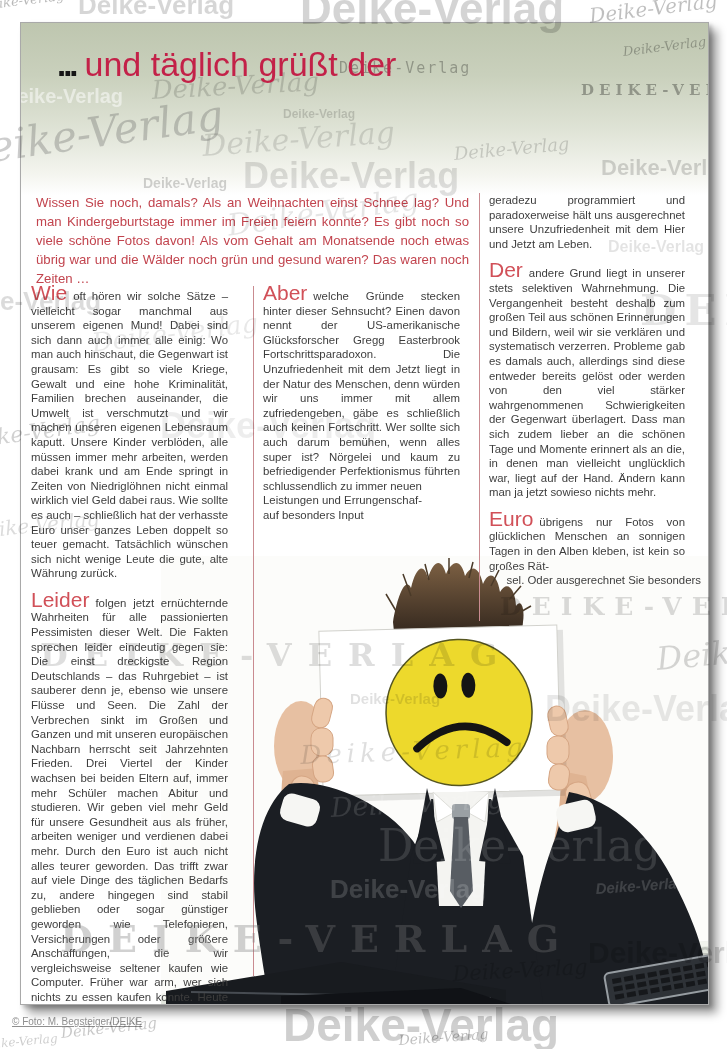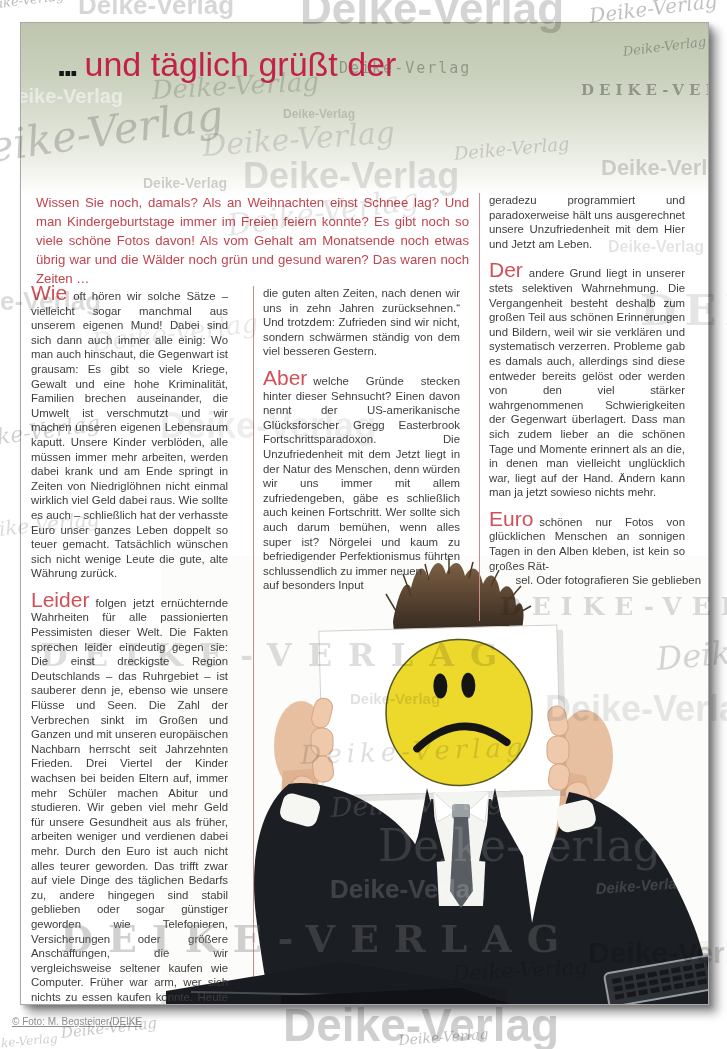--- a/index.html
+++ b/index.html
@@ -140,30 +140,30 @@
 
     <div class="divider d1"></div>
     <div class="divider d2"></div>
 
     <div class="col col1">
       <p class="para"><span class="lead">Wie</span><span>oft hören wir solche Sätze – vielleicht sogar manchmal aus unserem eigenen Mund! Dabei sind sich dann auch immer alle einig: Wo man auch hinschaut, die Gegenwart ist grausam: Es gibt so viele Kriege, Gewalt und eine hohe Kriminalität, Familien brechen auseinander, die Umwelt ist verschmutzt und wir machen unseren eigenen Lebensraum kaputt. Unsere Kinder verblöden, alle müssen immer mehr arbeiten, werden dabei krank und am Ende springt in Zeiten von Niedriglöhnen nicht einmal wirklich viel Geld dabei raus. Wie sollte es auch – schließlich hat der verhasste Euro unser ganzes Leben doppelt so teuer gemacht. Tatsächlich wünschen sich nicht wenige Leute die gute, alte Währung zurück.</span></p>
       <p class="para"><span class="lead">Leider</span><span>folgen jetzt ernüchternde Wahrheiten für alle passionierten Pessimisten dieser Welt. Die Fakten sprechen leider eindeutig gegen sie: Die einst dreckigste Region Deutschlands – das Ruhrgebiet – ist sauberer denn je, ebenso wie unsere Flüsse und Seen. Die Zahl der Verbrechen sinkt im Großen und Ganzen und mit unseren europäischen Nachbarn herrscht seit Jahrzehnten Frieden. Drei Viertel der Kinder wachsen bei beiden Eltern auf, immer mehr Schüler machen Abitur und studieren. Wir geben viel mehr Geld für unsere Gesundheit aus als früher, arbeiten weniger und verdienen dabei mehr. Durch den Euro ist auch nicht alles teurer geworden. Das trifft zwar auf viele Dinge des täglichen Bedarfs zu, andere hingegen sind stabil geblieben oder sogar günstiger geworden wie Telefonieren, Versicherungen oder größere Anschaffungen, die wir vergleichsweise seltener kaufen wie Computer. Früher war arm, wer sich nichts zu essen kaufen konnte. Heute ist arm, wer kein Smartphone hat. Oder, um es mit den Worten von Sir Peter Ustinov zu sagen: „Jetzt sind</span></p>
     </div>
 
     <div class="col col2">
-      <p class="para"><span>die guten alten Zeiten, nach denen wir uns in zehn Jahren zurücksehnen.“ Und trotzdem: Zufrieden sind wir nicht, sondern schwärmen ständig von dem viel besseren Gestern.</span></p>
       <p class="para" style="margin-bottom:0;"><span class="lead">Aber</span><span>welche Gründe stecken hinter dieser Sehnsucht? Einen davon nennt der US-amerikanische Glücksforscher Gregg Easterbrook Fortschrittsparadoxon. Die Unzufriedenheit mit dem Jetzt liegt in der Natur des Menschen, denn würden wir uns immer mit allem zufriedengeben, gäbe es schließlich auch keinen Fortschritt. Wer sollte sich auch darum bemühen, wenn alles super ist? Nörgelei und kaum zu befriedigender Perfektionismus führten schlussendlich zu immer neuen</span></p>
+      <div class="tail-left">Leistungen und Errungenschaf-</div>
       <div class="tail-left">auf besonders Input</div>
     </div>
 
     <div class="col col3">
       <p class="para"><span>geradezu programmiert und paradoxerweise hält uns ausgerechnet unsere Unzufriedenheit mit dem Hier und Jetzt am Leben.</span></p>
       <p class="para"><span class="lead">Der</span><span>andere Grund liegt in unserer stets selektiven Wahrnehmung. Die Vergangenheit besteht deshalb zum großen Teil aus schönen Erinnerungen und Bildern, weil wir sie verklären und systematisch verzerren. Probleme gab es damals auch, allerdings sind diese entweder bereits gelöst oder werden von den viel stärker wahrgenommenen Schwierigkeiten der Gegenwart überlagert. Dass man sich zudem lieber an die schönen Tage und Momente erinnert als an die, in denen man vielleicht unglücklich war, liegt auf der Hand. Ändern kann man ja jetzt sowieso nichts mehr.</span></p>
-      <p class="para" style="margin-bottom:0;"><span class="lead">Euro</span><span>schönen nur Fotos von glücklichen Menschen an sonnigen Tagen in den Alben kleben, ist kein so großes Rät-</span></p>
-      <div class="tail-right">sel. Oder fotografieren Sie geblieben</div>
+      <p class="para" style="margin-bottom:0;"><span class="lead">Euro</span><span>übrigens nur Fotos von glücklichen Menschen an sonnigen Tagen in den Alben kleben, ist kein so großes Rät-</span></p>
+      <div class="tail-right">sel. Oder ausgerechnet Sie besonders</div>
     </div>
 
   </div>
 
   <div class="credit">© Foto: M. Begsteiger/DEIKE</div>
 
 <span class="wm b" style="left: 78px; top: -10px; font-size: 26px; color: rgba(0, 0, 0, 0.16); letter-spacing: 0px; transform: rotate(0deg);">Deike-Verlag</span>
     <span class="wm b" style="left: 300px; top: -16px; font-size: 44px; color: rgba(0, 0, 0, 0.17); letter-spacing: 0px; transform: rotate(0deg);">Deike-Verlag</span>
     <span class="wm i" style="left: 588px; top: 4px; font-size: 20px; color: rgba(0, 0, 0, 0.25); letter-spacing: 0px; transform: rotate(-7deg);">Deike-Verlag</span>
     <span class="wm i" style="left: 622px; top: 44px; font-size: 13px; color: rgba(0, 0, 0, 0.28); letter-spacing: 0px; transform: rotate(-7deg);">Deike-Verlag</span>

